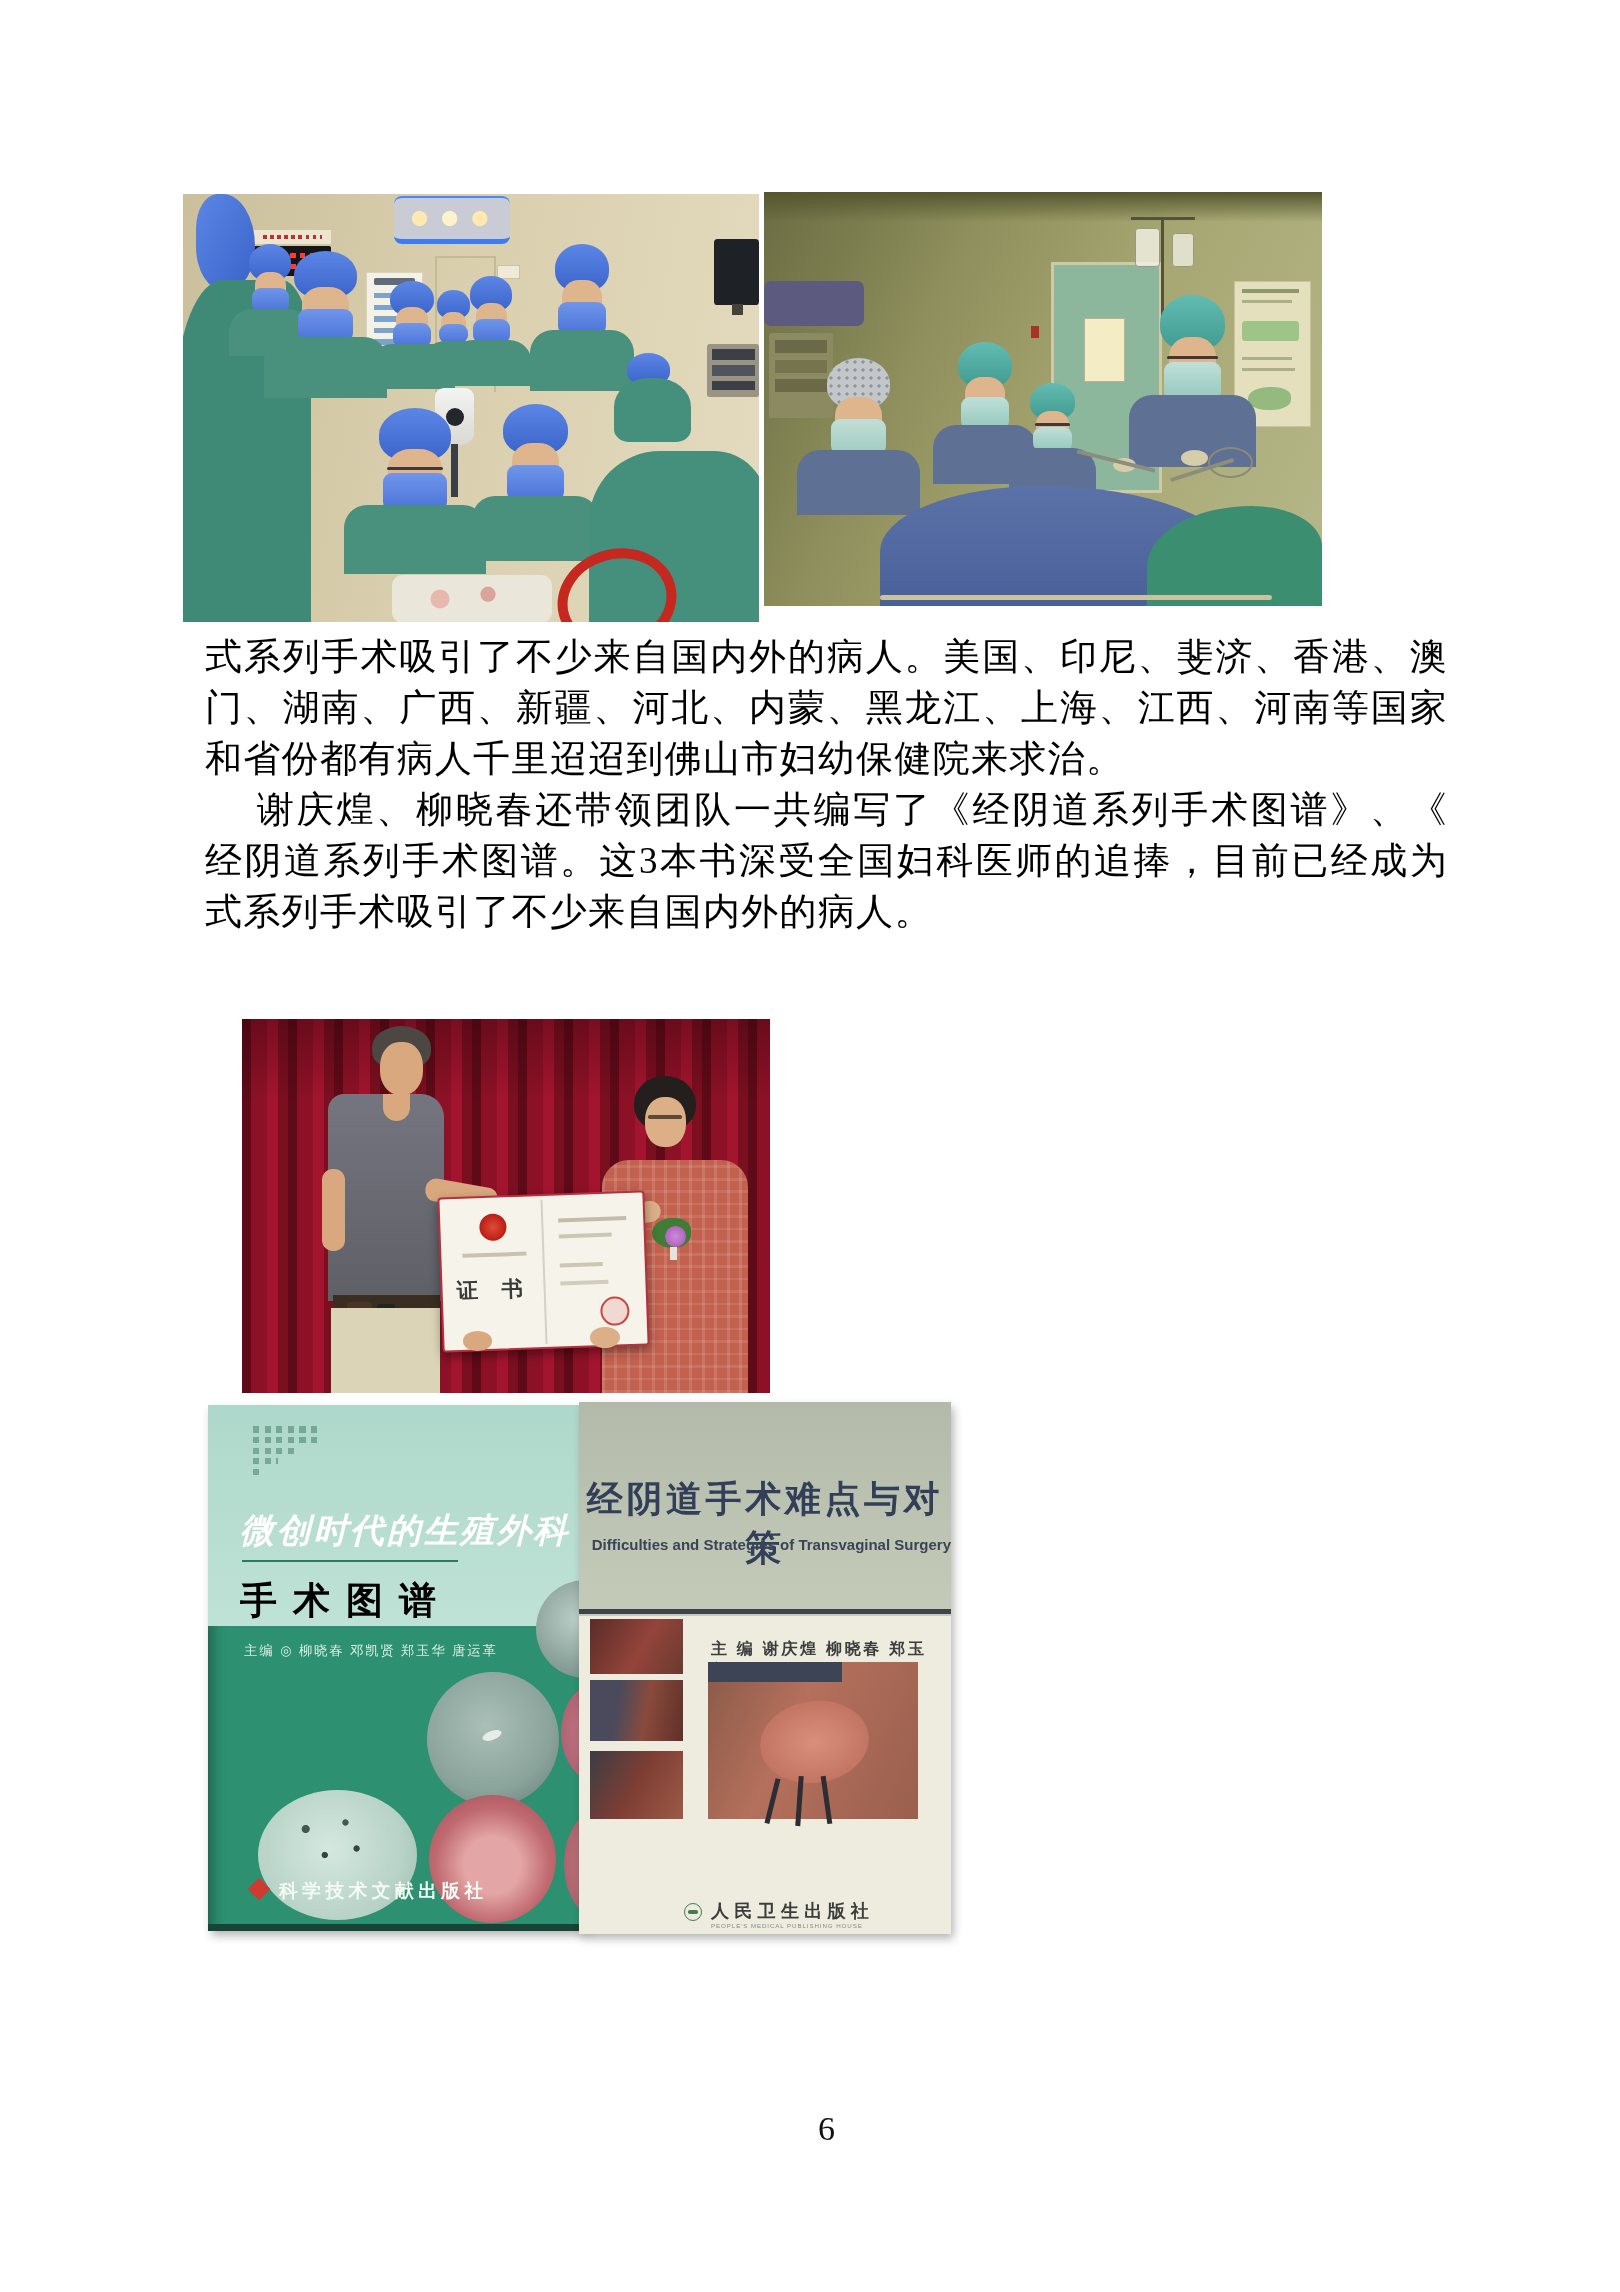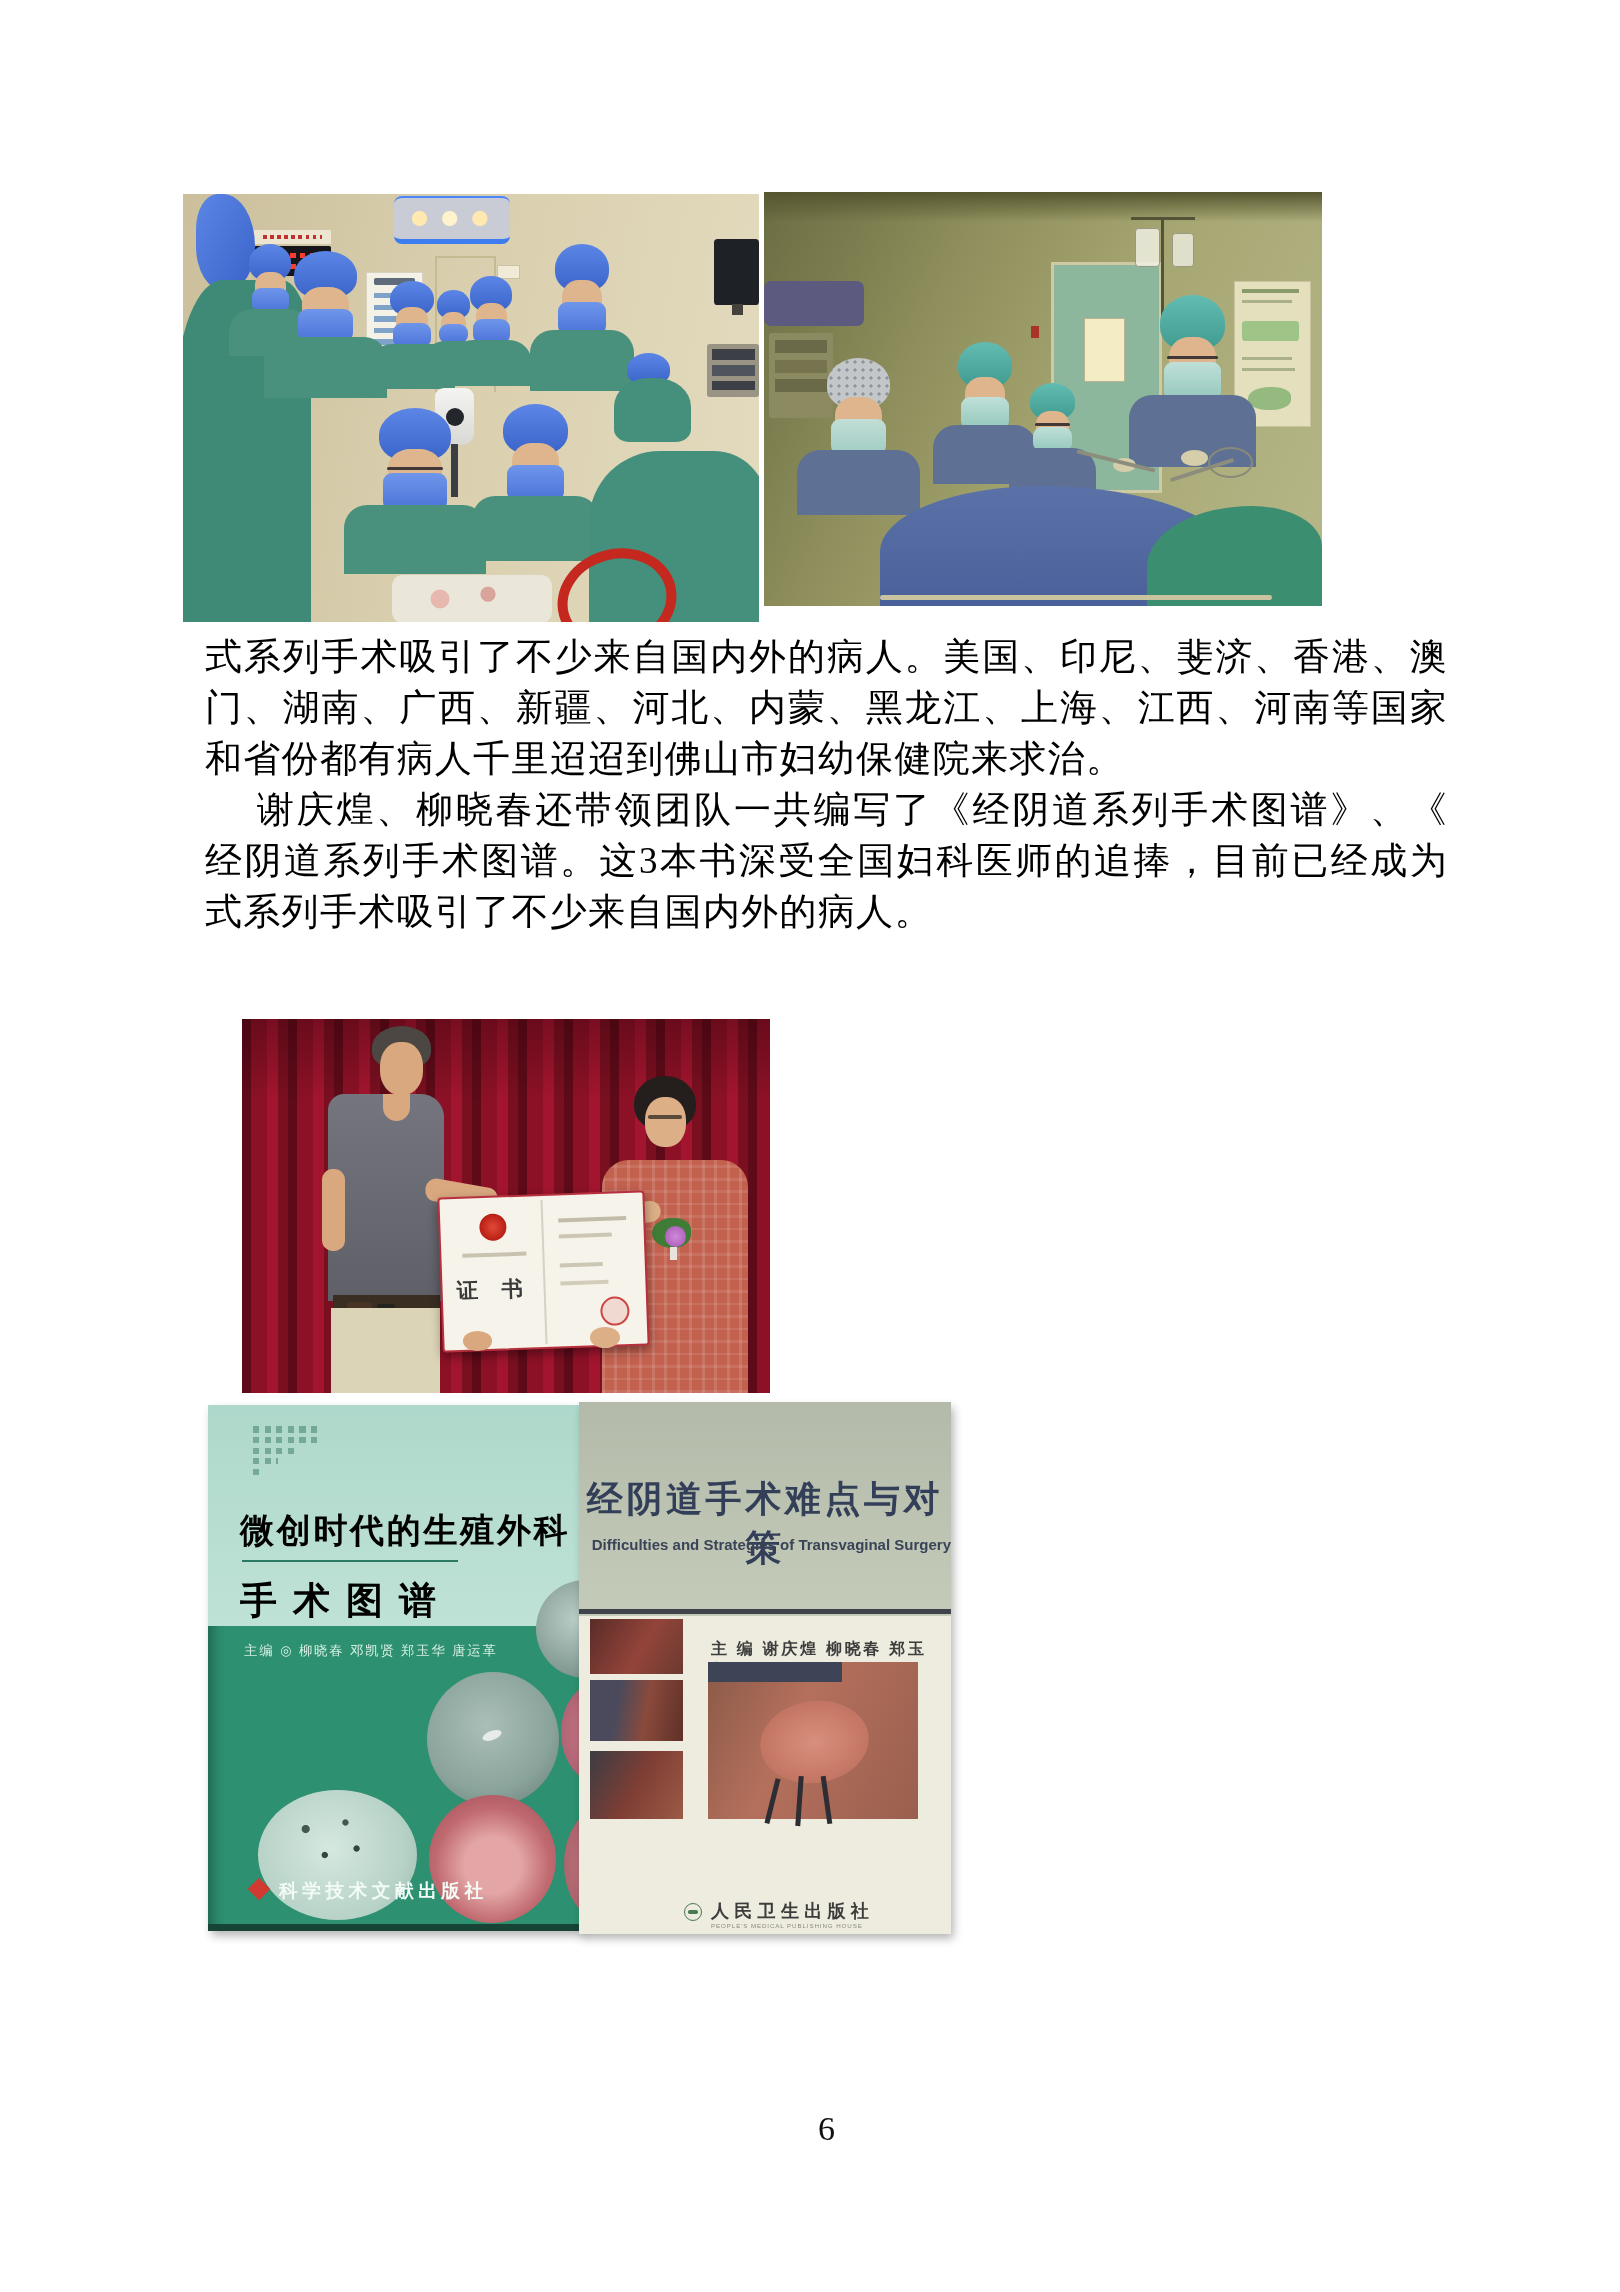--- a/index.html
+++ b/index.html
@@ -286,22 +286,22 @@
   </div>
 
   <div class="book" style="left:208px;top:1405px;width:376px;height:526px;background:#2d9070;
               box-shadow:inset 9px 0 12.5px -5.3px rgba(0,0,0,.35),2.7px 4.5px 9px rgba(0,0,0,.3);">
     <div class="abs" style="left:0;top:0;width:376px;height:221px;background:linear-gradient(#aed8cb,#bfe2d6);"></div>
     <div class="dotrow" style="left:45px;top:21.4px;width:70px;"></div>
     <div class="dotrow" style="left:45px;top:32px;width:70px;"></div>
     <div class="dotrow" style="left:45px;top:43px;width:46px;"></div>
     <div class="dotrow" style="left:45px;top:53px;width:25px;"></div>
     <div class="dotrow" style="left:45px;top:64px;width:11.6px;"></div>
-    <div class="abs" style="left:32px;top:103px;width:339px;font-size:34px;font-weight:bold;color:#000000;
-                letter-spacing:2.7px;font-family:'Liberation Sans','DejaVu Sans',sans-serif;">微创时代的生殖外科</div>
+    <div class="abs" style="left:32px;top:103px;width:339px;font-size:34px;font-weight:bold;color:#ffffff;
+                letter-spacing:2.7px;font-family:'Liberation Sans','DejaVu Sans',sans-serif;font-style:italic;">微创时代的生殖外科</div>
     <div class="abs" style="left:34px;top:155px;width:216px;height:1.8px;background:#2c7a63;"></div>
     <div class="abs" style="left:32px;top:171px;width:339px;font-size:37px;font-weight:bold;color:#000000;
                 letter-spacing:16px;font-family:'Liberation Sans','DejaVu Sans',sans-serif;">手术图谱</div>
     <div class="abs" style="left:36px;top:237px;width:321px;font-size:13.4px;color:#d6efe3;letter-spacing:1.8px;
                 font-family:'Liberation Sans','DejaVu Sans',sans-serif;">主编 ◎ 柳晓春  邓凯贤  郑玉华  唐运革</div>
     <div class="circ" style="left:328px;top:175px;width:98px;height:98px;
                 background:radial-gradient(circle at 40% 40%,#b9cdc6,#7e968e 70%,#5d736c);"></div>
     <div class="circ" style="left:219px;top:267px;width:132px;height:134px;
                 background:radial-gradient(circle at 45% 40%,#aabfb8,#8aa39b 60%,#647a73);">
       <div class="abs" style="left:55px;top:59px;width:19.6px;height:9px;background:#e8ece8;

